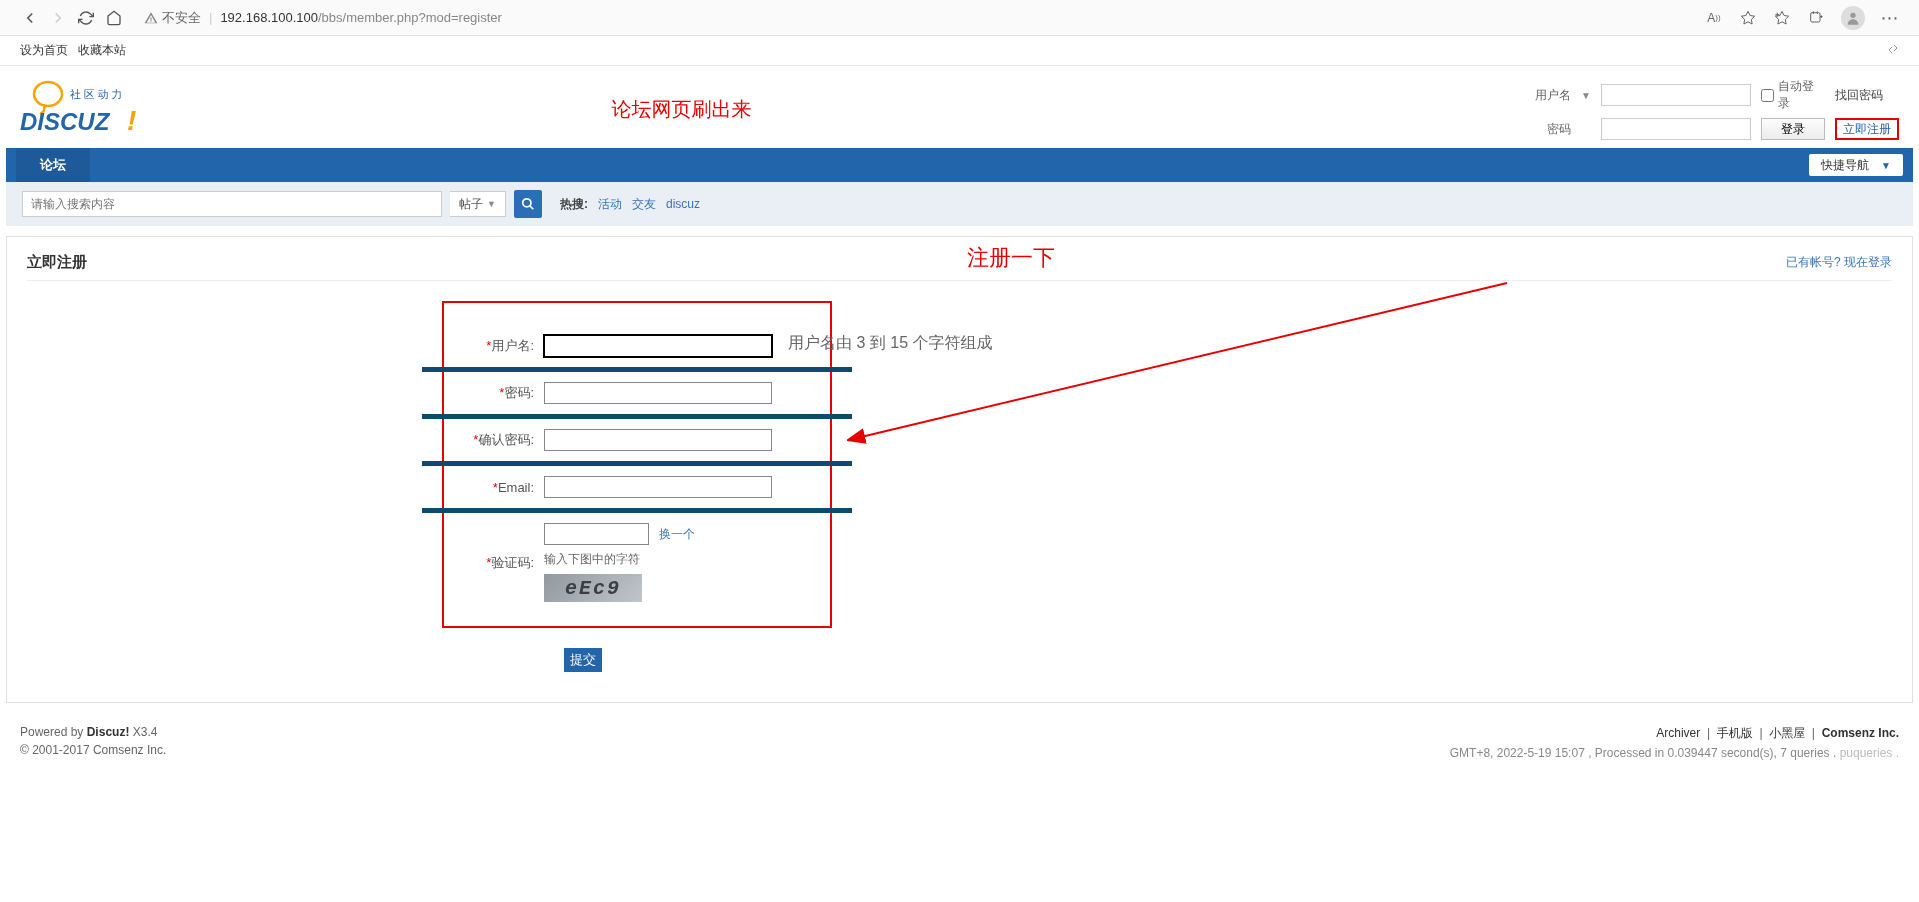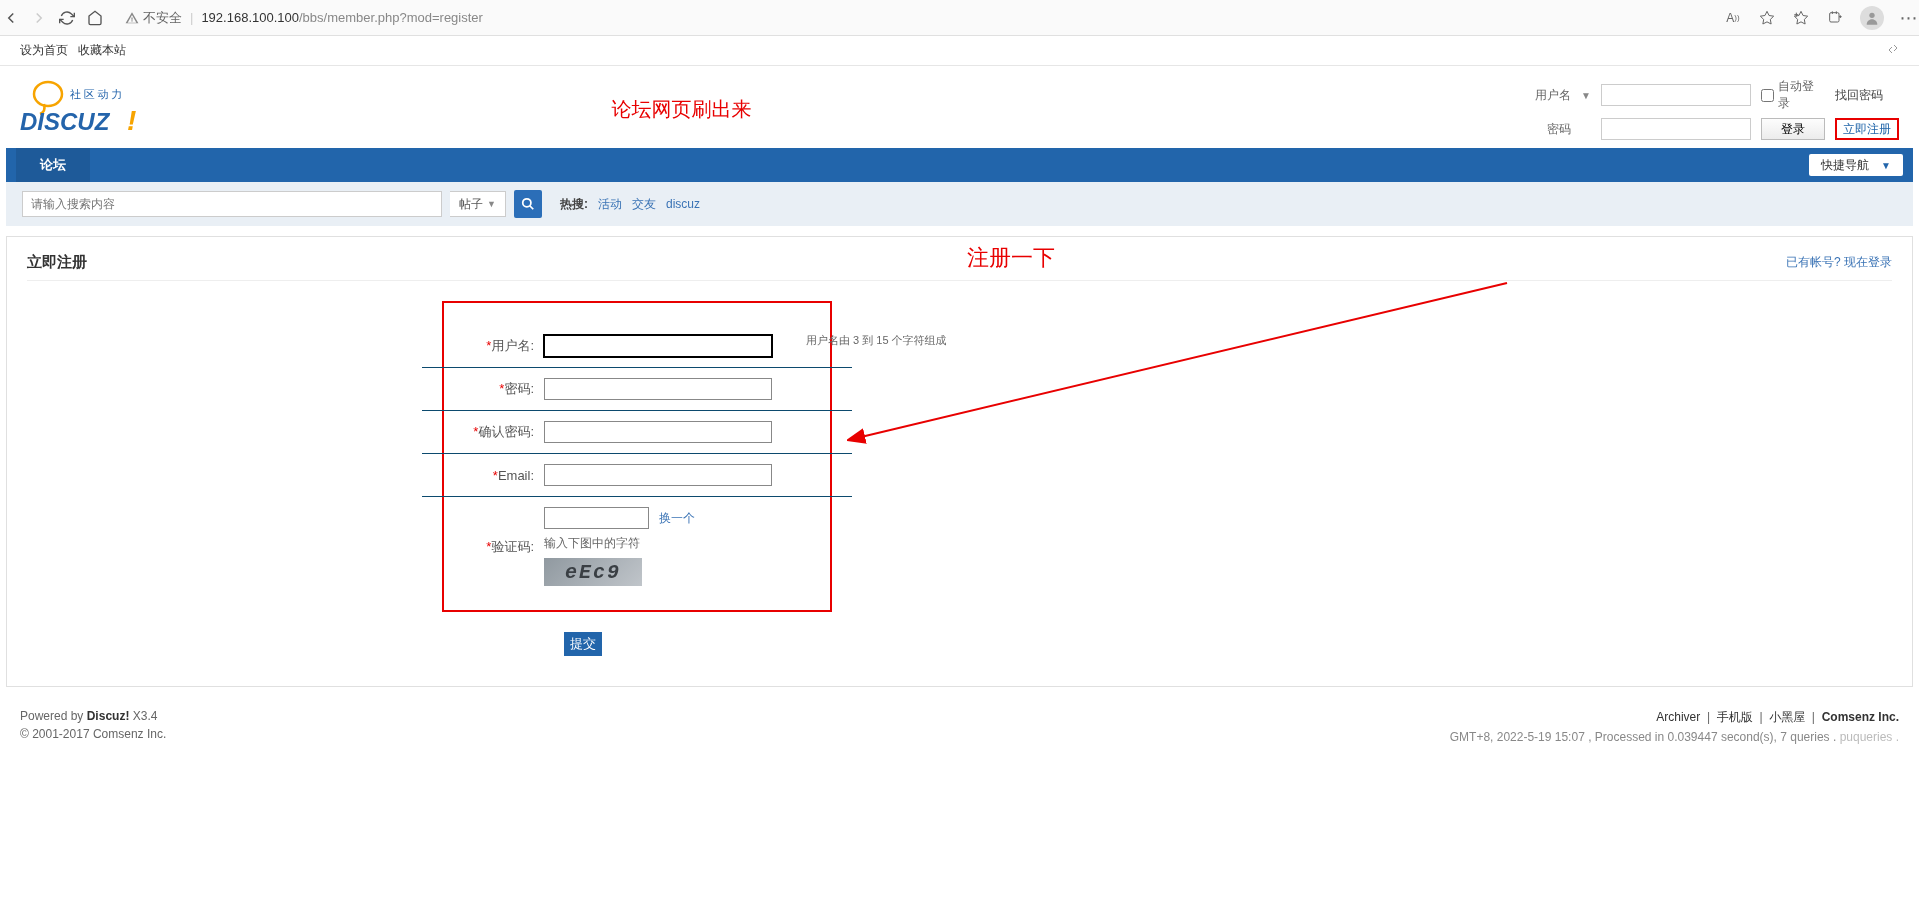--- a/index.html
+++ b/index.html
@@ -1,19 +1,19 @@
 <!DOCTYPE html>
 <html><head>
 <meta charset="utf-8">
 <style>
 * { margin: 0; padding: 0; box-sizing: border-box; }
 body { font-family: "Microsoft YaHei", Arial, sans-serif; font-size: 12px; color: #333; background: #fff; }
 
 
-.browser-bar { display: flex; align-items: center; height: 36px; padding: 0 1px; border-bottom: 1px solid #e0e0e0; background: #fafafa; gap: 4px; }
+.browser-bar { display: flex; align-items: center; height: 36px; padding: 0 20px; border-bottom: 1px solid #e0e0e0; background: #fafafa; gap: 4px; }
 .nav-btns { display: flex; gap: 8px; align-items: center; }
 .nav-btn { width: 20px; height: 20px; display: flex; align-items: center; justify-content: center; cursor: pointer; color: #555; }
 .nav-btn.disabled { color: #ccc; }
 .url-area { flex: 1; display: flex; align-items: center; gap: 8px; margin-left: 16px; font-size: 13px; color: #888; }
 .url-area .warn { color: #666; display: flex; align-items: center; gap: 4px; }
 .url-area .sep { color: #ccc; }
 .url-area .ip { color: #333; }
 .url-area .path { color: #888; }
 .right-icons { display: flex; gap: 16px; align-items: center; color: #666; margin-left: 12px; }
 .right-icons .ico { width: 18px; height: 18px; display: flex; align-items: center; justify-content: center; cursor: pointer; }
@@ -57,33 +57,33 @@
 .hot a { color: #3a73b5; text-decoration: none; cursor: pointer; }
 
 
 .panel { margin: 10px 6px; border: 1px solid #e0e0e0; padding: 16px 20px 30px 20px; min-height: 420px; position: relative; }
 .panel-head { display: flex; justify-content: space-between; align-items: center; font-size: 15px; font-weight: bold; border-bottom: 1px solid #eee; padding-bottom: 8px; margin-bottom: 20px; }
 .panel-head .already { font-weight: normal; font-size: 12px; color: #3a73b5; cursor: pointer; }
 
 .annot2 { color: #e80000; font-size: 22px; position: absolute; left: 960px; top: 6px; font-family: SimSun, serif; }
 
 .form-box { border: 2px solid #e80000; width: 390px; margin-left: 415px; padding: 22px 0 14px 0; position: relative; }
-.form-row { display: flex; align-items: center; border-bottom: 1px solid #0c4a6e; padding: 10px 0; margin: 0 -22px 0 -22px; padding-left: 22px; }
+.form-row { display: flex; align-items: center; border-bottom: 5px solid #0c4a6e; padding: 10px 0; margin: 0 -22px 0 -22px; padding-left: 22px; }
 .form-row:last-child { border-bottom: none; }
 .form-label { width: 90px; text-align: right; color: #555; font-size: 13px; }
 .form-label .req { color: #e80000; }
 .form-inputs { margin-left: 10px; }
 .form-inputs input { width: 228px; height: 22px; border: 1px solid #888; padding: 0 4px; }
 .form-inputs.highlight input { outline: 1px solid #000; border: 1px solid #000; }
 .captcha-row { display: flex; align-items: center; gap: 10px; }
 .captcha-row input { width: 105px; }
 .captcha-refresh { color: #3a73b5; cursor: pointer; font-size: 12px; }
 .captcha-hint { color: #666; font-size: 12px; margin-top: 6px; }
 .captcha-img { width: 98px; height: 28px; background: linear-gradient(135deg,#9099a0,#c0c5ca); margin-top: 6px; display: flex; align-items: center; justify-content: center; font-family: 'Courier New', monospace; font-size: 20px; font-weight: bold; color: #3a3f44; font-style: italic; letter-spacing: 2px; }
-.hint-right { position: absolute; left: 362px; top: 30px; font-size: 11px; color: #666; white-space: nowrap; }
+.hint-right { position: absolute; left: 344px; top: 30px; font-size: 16px; color: #666; white-space: nowrap; }
 
 .submit-btn { width: 38px; height: 24px; background: #2265ab; color: #fff; border: none; margin-left: 537px; margin-top: 20px; cursor: pointer; font-size: 13px; }
 
 
 .footer { padding: 12px 20px 30px 20px; font-size: 12px; color: #666; display: flex; justify-content: space-between; }
 .footer .left span { color: #666; }
 .footer .left b { color: #333; }
 .footer .rightf { text-align: right; }
 .footer .rightf a { color: #333; text-decoration: none; }
 .footer .rightf .row2 { color: #888; margin-top: 4px; }

